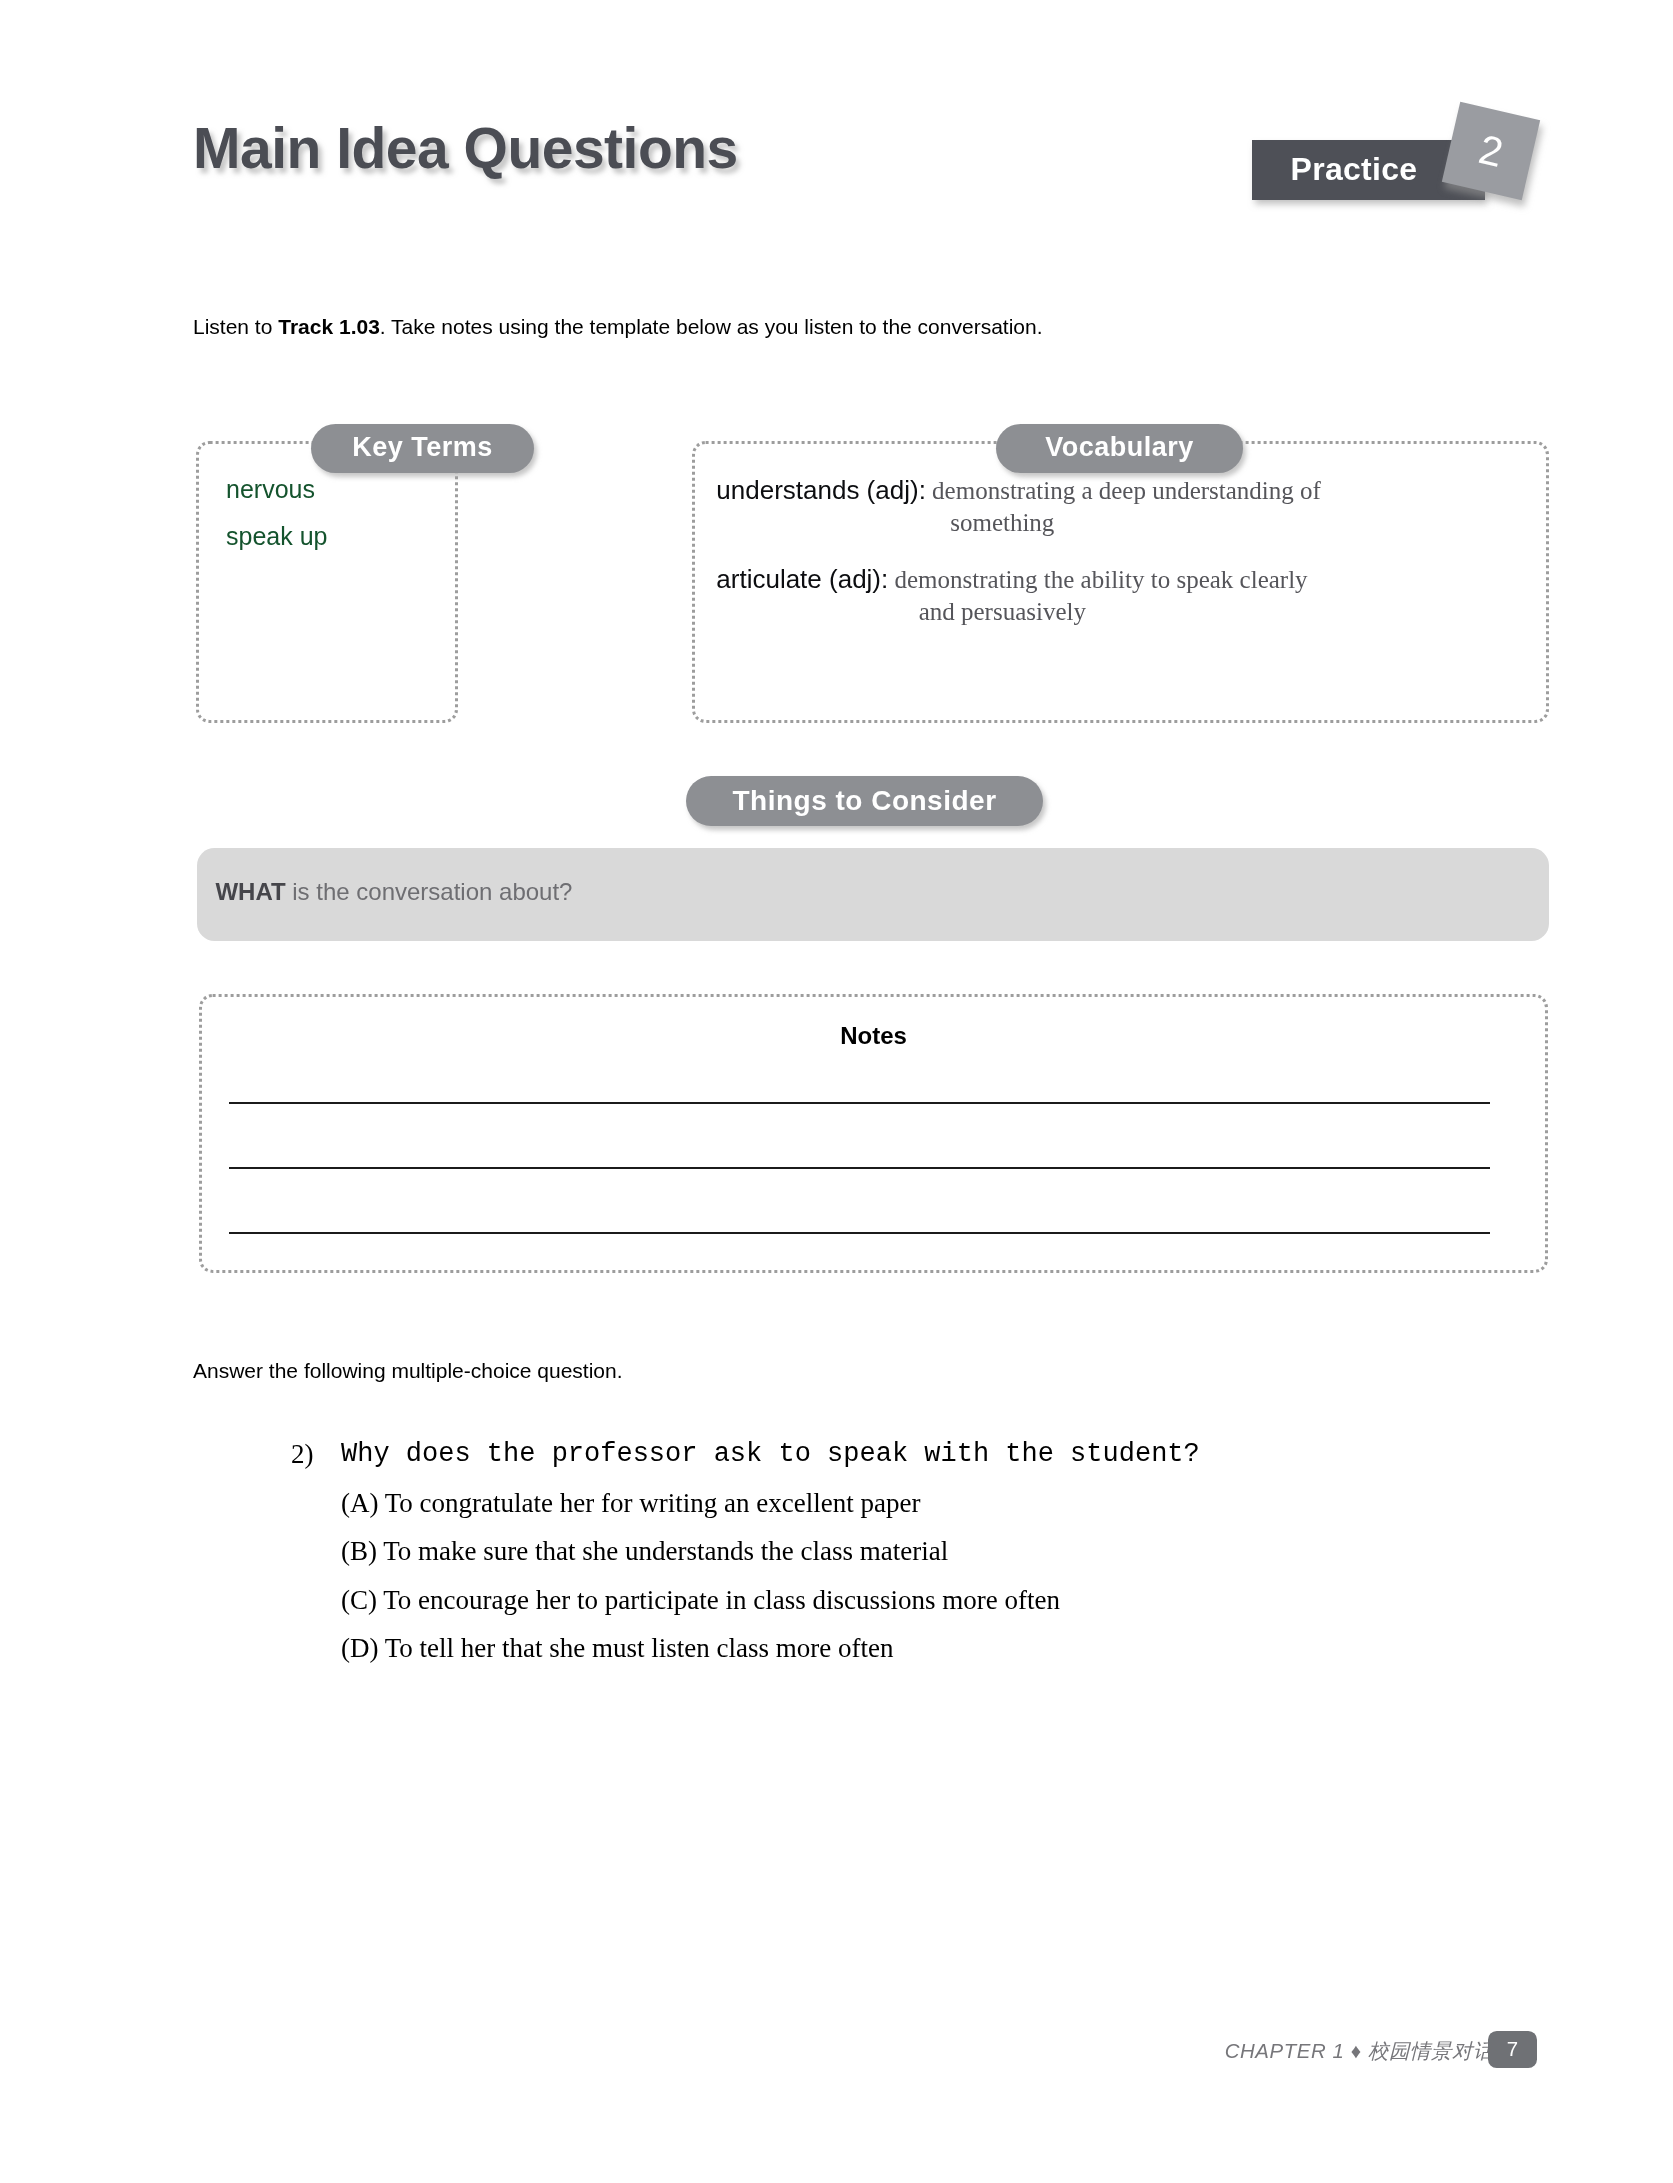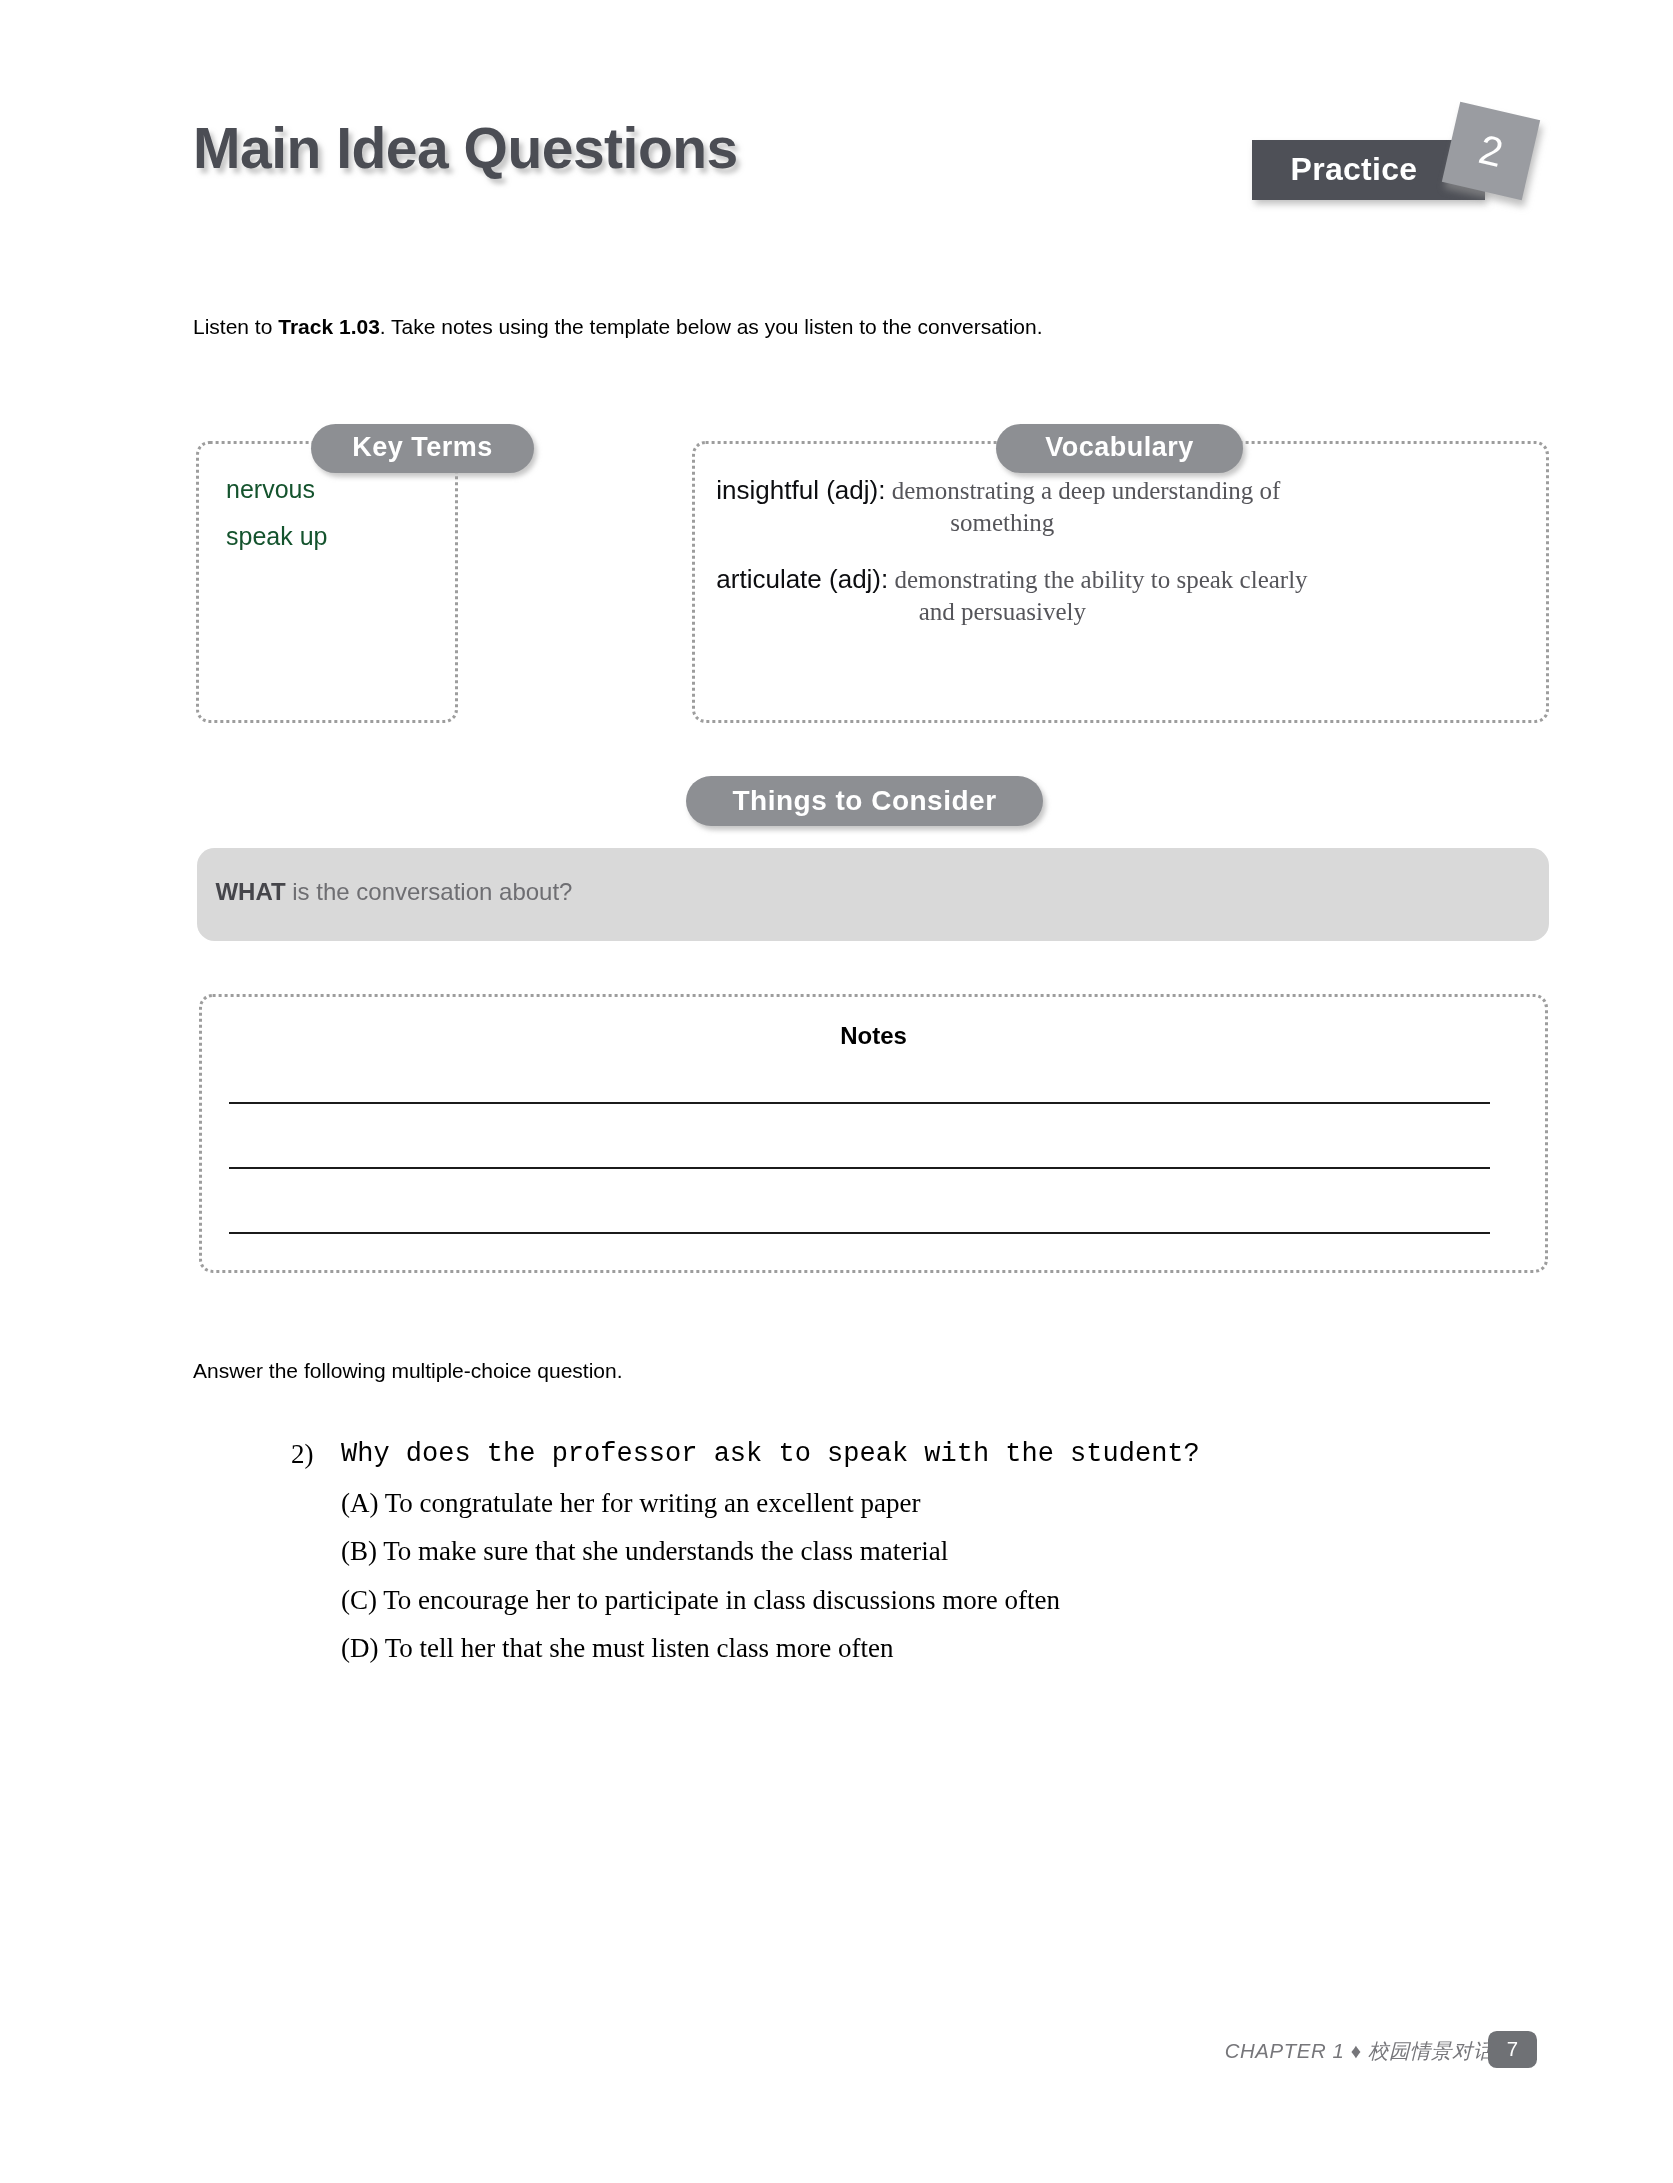--- a/index.html
+++ b/index.html
@@ -275,21 +275,21 @@
   </div>
 
   <div class="dotted-box" id="key-terms-box">
     <div class="key-term-item" style="top:31px">nervous</div>
     <div class="key-term-item" style="top:78px">speak up</div>
   </div>
   <div class="pill" id="key-terms-pill">Key Terms</div>
 
   <div class="dotted-box" id="vocabulary-box">
     <div class="vocab-entry" style="top:31px">
-      <span class="vocab-word">insightful (adj):</span><span class="vocab-def"> demonstrating a deep understanding of</span>
+      <span class="vocab-word">understands (adj):</span><span class="vocab-def"> demonstrating a deep understanding of</span>
       <span class="vocab-cont">something</span>
     </div>
     <div class="vocab-entry" style="top:120px">
       <span class="vocab-word">articulate (adj):</span><span class="vocab-def"> demonstrating the ability to speak clearly</span>
       <span class="vocab-cont">and persuasively</span>
     </div>
   </div>
   <div class="pill" id="vocabulary-pill">Vocabulary</div>
 
   <div class="pill" id="things-pill">Things to Consider</div>

